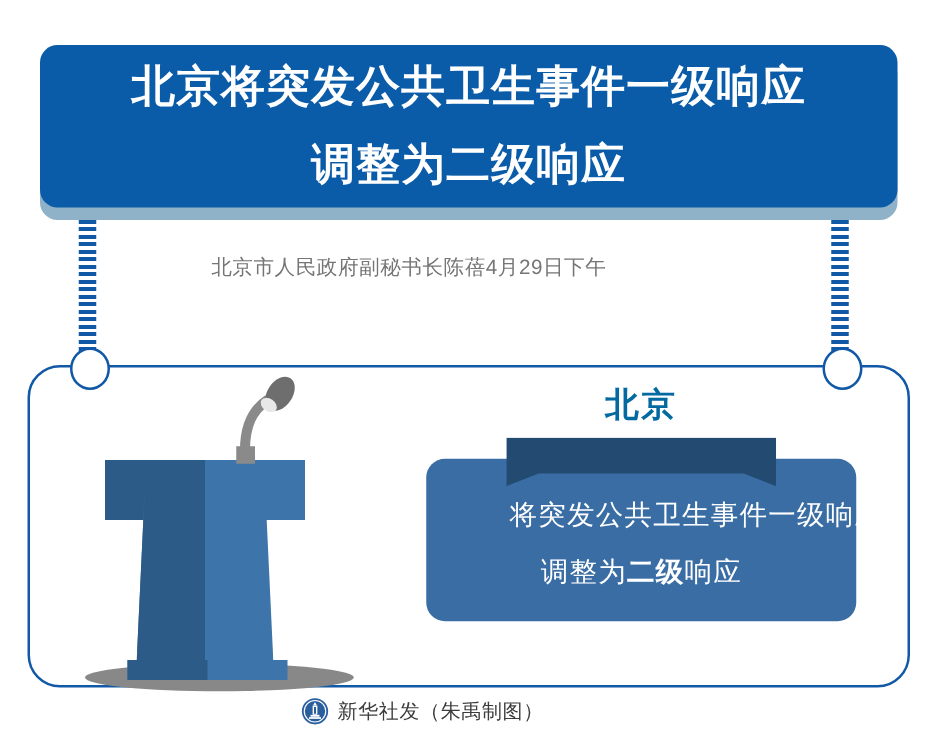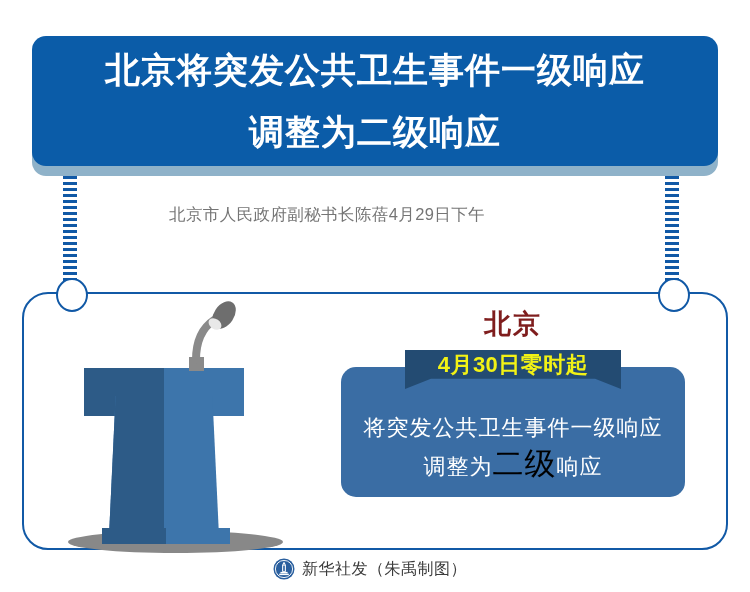--- a/index.html
+++ b/index.html
@@ -188,21 +188,21 @@
   }
   .mic-svg { position: absolute; left: 96px; top: 0px; }
 
   
   .city-title {
     position: absolute;
     left: 341px;
     top: 306px;
     width: 344px;
     text-align: center;
-    color: #7f1d1d;
+    color: #0369a1;
     font-family: "DejaVu Serif", "Liberation Serif", serif;
     font-weight: bold;
     font-size: 27px;
     letter-spacing: 2px;
   }
 
   .blue-box {
     position: absolute;
     left: 341px;
     top: 367px;
@@ -213,34 +213,35 @@
   }
   .box-line {
     position: absolute;
     left: 0;
     width: 344px;
     text-align: center;
     color: #ffffff;
     white-space: nowrap;
   }
   .box-line-1 {
-    top: 46px;
+    top: 30px;
     font-family: "DejaVu Serif", "Liberation Serif", serif;
     font-size: 22px;
     letter-spacing: 1px;
+    margin-left: 44px;
   }
   .box-line-2 {
     top: 76px;
     font-size: 22px;
     letter-spacing: 1px;
   }
   .highlight {
-    color: #000000;
-    font-weight: normal;
-    font-size: 31px;
+    color: #ffffff;
+    font-weight: bold;
+    font-size: 22px;
     letter-spacing: 1px;
   }
 
   
   .ribbon {
     position: absolute;
     left: 405px;
     top: 350px;
     width: 216px;
     height: 39px;
@@ -282,21 +283,20 @@
   
   .footer {
     position: absolute;
     left: 0;
     top: 558px;
     width: 676px;
     display: flex;
     align-items: center;
     justify-content: center;
     gap: 7px;
-    padding-left: 32px;
   }
   .footer-text {
     color: #3c3c3c;
     font-size: 16px;
     letter-spacing: 0.5px;
     white-space: nowrap;
   }
   .xinhua-logo { display: block; }
 </style>
 </head>
@@ -340,21 +340,20 @@
   <div class="city-title">北京</div>
 
   <div class="blue-box">
     <div class="box-line box-line-1">将突发公共卫生事件一级响应</div>
     <div class="box-line box-line-2">
       <span>调整为</span><span class="highlight">二级</span><span>响应</span>
     </div>
   </div>
 
   <div class="ribbon"></div>
-  <div class="ribbon-text">4月30日零时起</div>
 
 
   <div class="footer">
     <svg class="xinhua-logo" width="22" height="22" viewBox="0 0 22 22">
       <circle cx="11" cy="11" r="10.5" fill="#2a5f9e"></circle>
       <circle cx="11" cy="11" r="8.6" fill="none" stroke="#ffffff" stroke-width="0.9"></circle>
       <path d="M11 3.6 L12.5 6.2 L9.5 6.2 Z" fill="#ffffff"></path>
       <rect x="9.1" y="6.4" width="3.8" height="7.4" fill="#ffffff"></rect>
       <rect x="7.4" y="13.9" width="7.2" height="1.5" fill="#ffffff"></rect>
       <rect x="6.2" y="15.7" width="9.6" height="1.4" fill="#ffffff"></rect>

